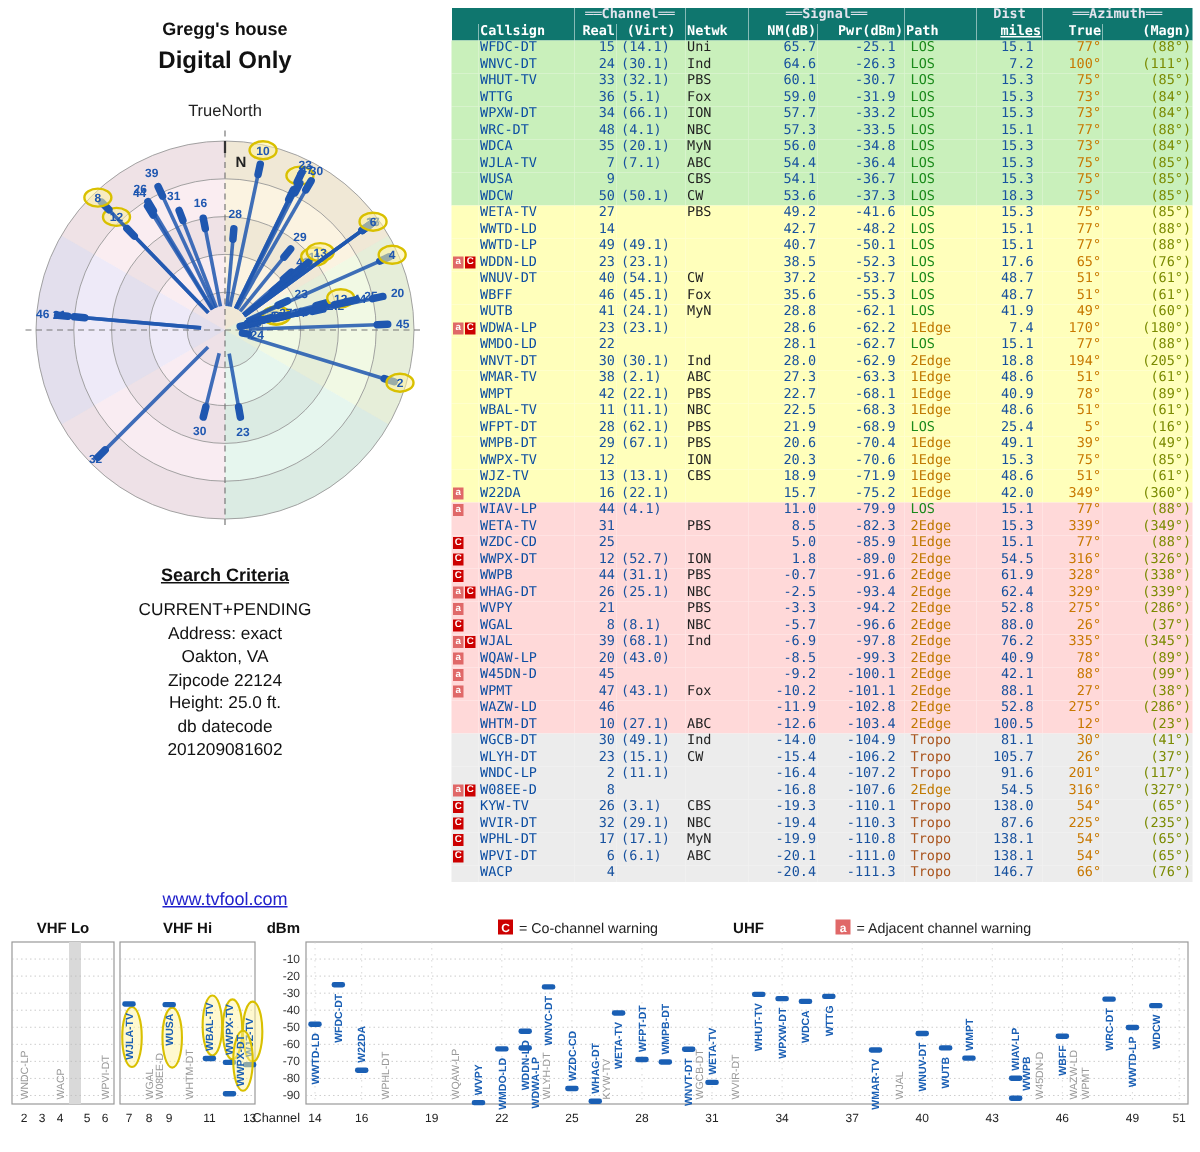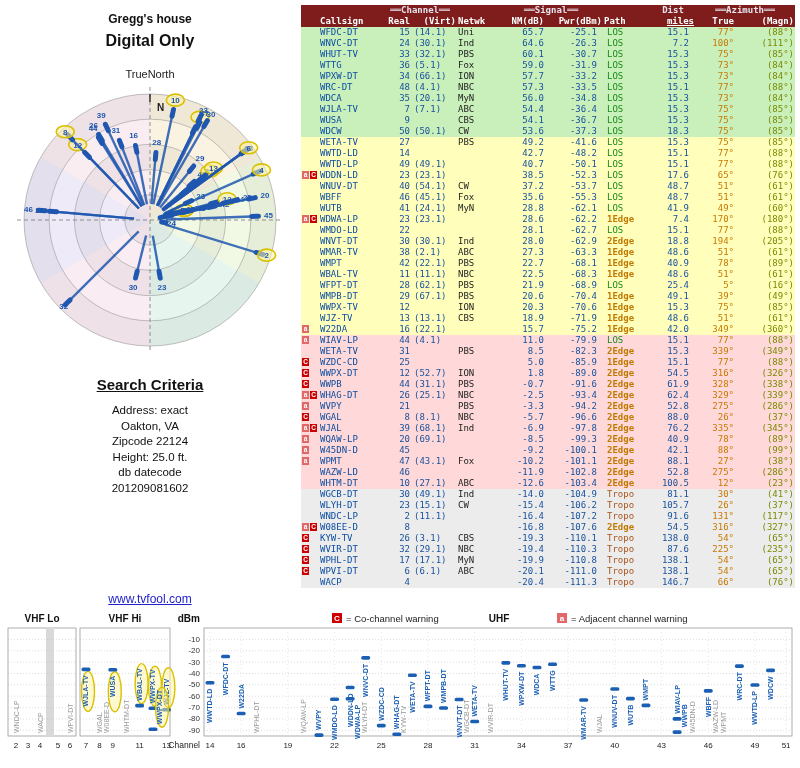--- a/index.html
+++ b/index.html
@@ -6,45 +6,45 @@
   body{width:800px;height:768px;overflow:hidden;font-family:"Liberation Sans",sans-serif;position:relative;}
   .page{position:relative;width:800px;height:768px;background:#fff;}
 
   
   .title{position:absolute;top:8px;left:5px;width:290px;text-align:center;font-weight:bold;color:#111;}
   .title .l1{font-size:12px;line-height:22px;}
   .title .l2{font-size:16px;line-height:21px;}
   .truenorth{position:absolute;top:68px;left:5px;width:290px;text-align:center;font-size:11px;color:#222;}
   #polar{position:absolute;top:82px;left:5px;}
   .criteria{position:absolute;top:376px;left:5px;width:290px;text-align:center;color:#111;}
-  .crit-head{font-size:15px;font-weight:bold;text-decoration:underline;margin-bottom:10px;}
+  .crit-head{font-size:12px;font-weight:bold;text-decoration:underline;margin-bottom:10px;}
   .crit-line{font-size:11.5px;line-height:15.5px;}
   .db-block{font-size:11.5px;line-height:15.5px;}
   .site-link{position:absolute;top:592px;left:5px;width:290px;text-align:center;font-size:12px;color:#2222cc;cursor:pointer;}
 
   
   .table-wrap{position:absolute;left:301px;top:5px;}
   table{border-collapse:collapse;table-layout:fixed;width:494px;font-family:"DejaVu Sans Mono",monospace;font-size:9px;}
-  th{background:#7f1d1d;color:#fff;font-weight:bold;height:11px;line-height:11px;padding:0 1px;white-space:nowrap;overflow:hidden;font-size:9px;}
+  th{background:#0f766e;color:#fff;font-weight:bold;height:11px;line-height:11px;padding:0 1px;white-space:nowrap;overflow:hidden;font-size:9px;}
   tr.grp th{color:#e4e4ee;text-align:center;}
   td{height:11px;line-height:11px;padding:0 1px;white-space:nowrap;overflow:visible;}
   tr.green{background:#c9f0bb;} tr.yellow{background:#ffffbb;} tr.pink{background:#ffd9d9;} tr.gray{background:#ececec;}
   .badge{display:inline-block;width:7px;height:8px;line-height:8px;font-size:6.5px;font-family:"Liberation Sans",sans-serif;font-weight:bold;color:#fff;text-align:center;margin-right:1px;vertical-align:1px;}
   .bC{background:#cc0000;} .ba{background:#e06868;}
   td.c1{color:#0b4da2;} th.c1{text-align:left;}
   td.c2{text-align:right;color:#17519e;} th.c2{text-align:right;}
-  td.c3{color:#17519e;padding-left:3px;margin-top:22px;} th.c3{text-align:right;}
+  td.c3{color:#17519e;padding-left:3px;margin-top:22px;} th.c3{text-align:center;}
   td.c4{color:#222;} th.c4{text-align:left;}
   td.c5{text-align:right;color:#17519e;} th.c5{text-align:right;}
   td.c6{text-align:right;color:#17519e;padding-right:6px;} th.c6{text-align:right;}
   td.c7{padding-left:4px;} th.c7{text-align:left;}
   td.c8{text-align:right;color:#17519e;padding-right:6px;} th.c8{text-align:right;text-decoration:underline;}
   td.c9{text-align:right;color:#c87800;} th.c9{text-align:right;}
   td.c10{text-align:right;color:#7a8a00;} th.c10{text-align:right;}
-  .path-LOS{color:#1b8a1b;} .path-1Edge,.path-2Edge{color:#c07800;font-weight:bold;} .path-Tropo{color:#a9531c;}
+  .path-LOS{color:#1b8a1b;} .path-1Edge,.path-2Edge{color:#c07800;} .path-Tropo{color:#a9531c;}
 
   #spectrum{position:absolute;left:2px;top:610px;}
   svg text{font-family:"Liberation Sans",sans-serif;}
 </style>
 </head>
 <body>
 
 <div class="page">
 
   <div class="title">
@@ -333,20 +333,21 @@
       <g>
         <line x1="159.6167273222816" y1="131.49221371078718" x2="248.2306367136139" y2="92.03875933243458" stroke="#1f57b0" stroke-width="2.4" opacity="0.85"></line>
         <line x1="248.2306367136139" y1="92.03875933243458" x2="254.6254549171121" y2="89.19160283090397" stroke="#1f57b0" stroke-width="5" stroke-linecap="round"></line>
         <ellipse cx="256.4525458323973" cy="87.87812954475237" rx="9" ry="6" fill="#fff3a0" fill-opacity="0.55" stroke="#d9c000" stroke-width="1.6"></ellipse>
         <text x="256.4525458323973" y="90.87812954475237" font-size="8" fill="#1f57b0" text-anchor="middle" font-weight="bold">4</text>
       </g>
     </svg>
 
   <div class="criteria">
     <div class="crit-head">Search Criteria</div>
+    <div class="crit-line">CURRENT+PENDING</div>
     <div class="crit-line">Address: exact</div>
     <div class="crit-line">Oakton, VA</div>
     <div class="crit-line">Zipcode 22124</div>
     <div class="crit-line">Height: 25.0 ft.</div>
     <div class="db-block">
       <div>db datecode</div>
       <div>201209081602</div>
     </div>
   </div>
 
@@ -870,21 +871,21 @@
             <td class="c6">-97.8</td>
             <td class="c7 path-2Edge">2Edge</td>
             <td class="c8">76.2</td>
             <td class="c9">335°</td>
             <td class="c10">(345°)</td>
           </tr>
           <tr class="pink">
             <td class="c0"><span class="badge ba">a</span></td>
             <td class="c1">WQAW-LP</td>
             <td class="c2">20</td>
-            <td class="c3">(69.1)</td>
+            <td class="c3">(43.0)</td>
             <td class="c4"></td>
             <td class="c5">-8.5</td>
             <td class="c6">-99.3</td>
             <td class="c7 path-2Edge">2Edge</td>
             <td class="c8">40.9</td>
             <td class="c9">78°</td>
             <td class="c10">(89°)</td>
           </tr>
           <tr class="pink">
             <td class="c0"><span class="badge ba">a</span></td>
@@ -967,21 +968,21 @@
           <tr class="gray">
             <td class="c0"></td>
             <td class="c1">WNDC-LP</td>
             <td class="c2">2</td>
             <td class="c3">(11.1)</td>
             <td class="c4"></td>
             <td class="c5">-16.4</td>
             <td class="c6">-107.2</td>
             <td class="c7 path-Tropo">Tropo</td>
             <td class="c8">91.6</td>
-            <td class="c9">131°</td>
+            <td class="c9">201°</td>
             <td class="c10">(117°)</td>
           </tr>
           <tr class="gray">
             <td class="c0"><span class="badge ba">a</span><span class="badge bC">C</span></td>
             <td class="c1">W08EE-D</td>
             <td class="c2">8</td>
             <td class="c3"></td>
             <td class="c4"></td>
             <td class="c5">-16.8</td>
             <td class="c6">-107.6</td>

